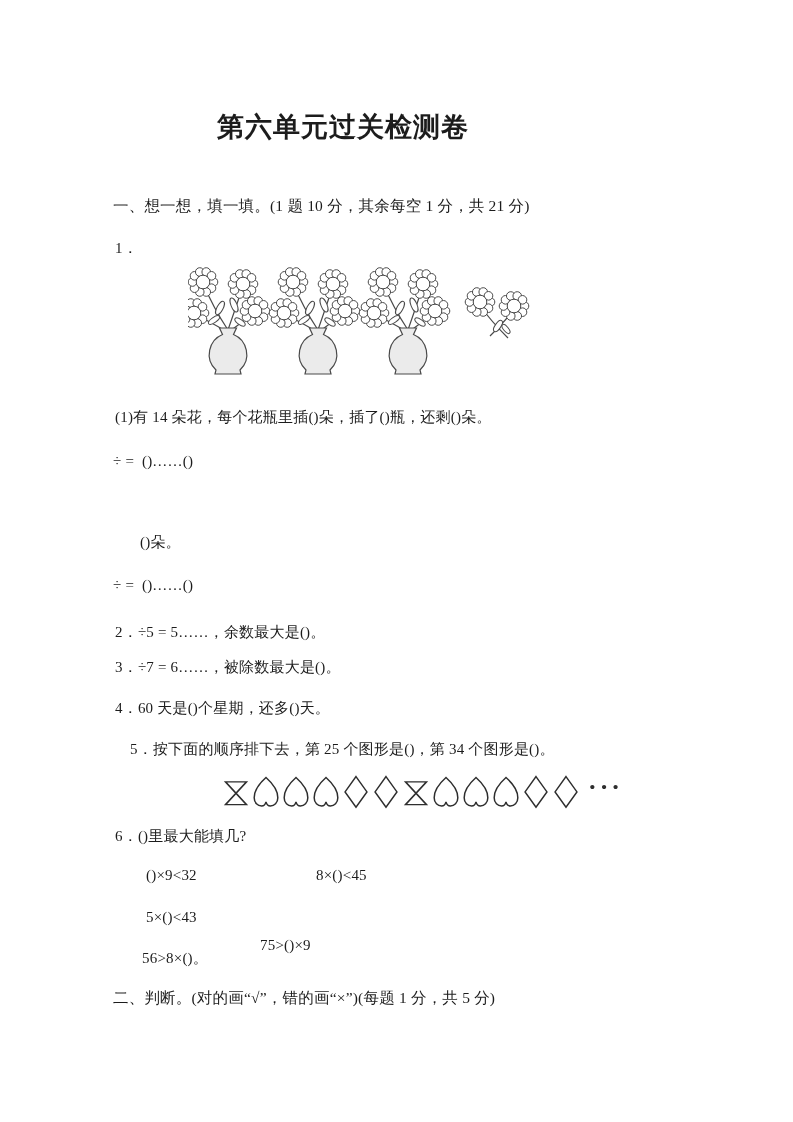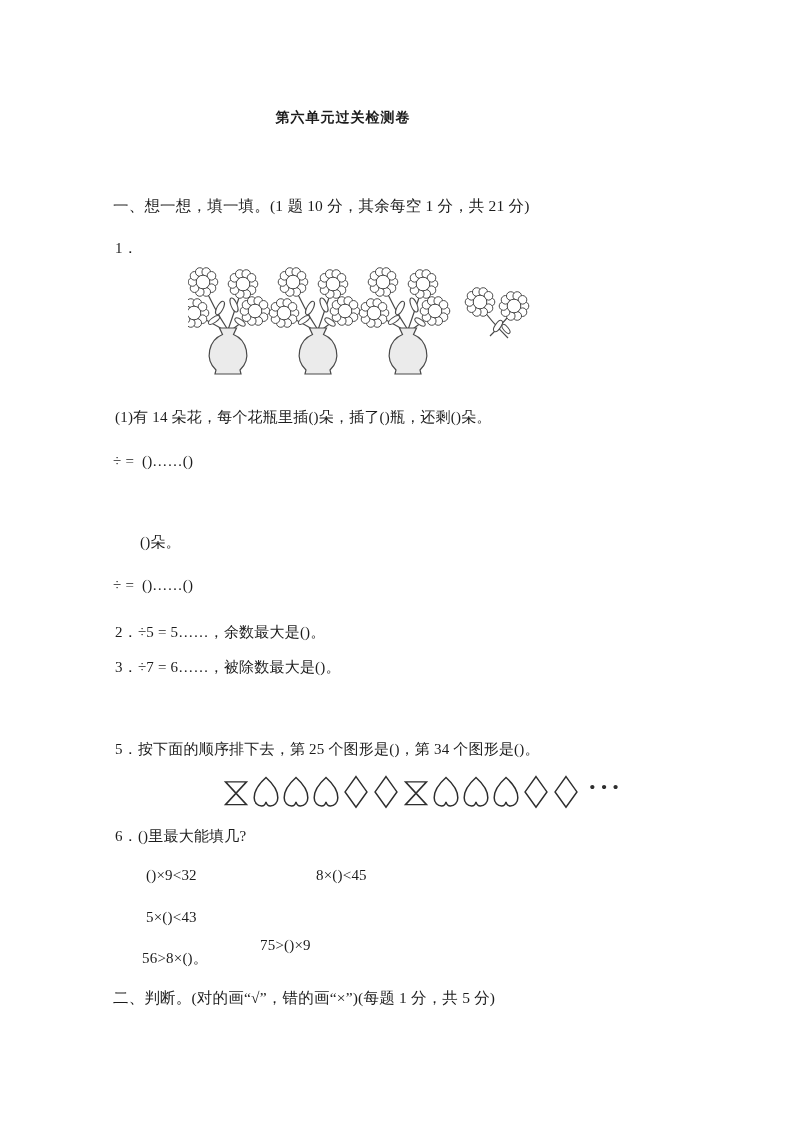--- a/index.html
+++ b/index.html
@@ -8,21 +8,21 @@
     width:793px;height:1122px;
     background:#ffffff;
     overflow:hidden;
     font-family:"Liberation Serif","DejaVu Serif",serif;
     color:#1c1c1c;
   }
   .title{
     position:absolute;left:0;top:109px;width:686px;
     text-align:center;
     font-family:"Liberation Sans","DejaVu Sans",sans-serif;
-    font-weight:bold;font-size:14px;letter-spacing:1px;
+    font-weight:bold;font-size:27px;letter-spacing:1px;
   }
   .line{
     position:absolute;
     font-size:15px;line-height:20px;
     white-space:pre;
     letter-spacing:0.2px;
   }
   .heading{font-size:15.5px;}
   .illustration{position:absolute;left:188px;top:262px;}
   .flower-stroke{stroke:#4a4a4a;stroke-width:1;fill:#ffffff;}
@@ -96,21 +96,22 @@
       <use href="#loose-group" xlink:href="#loose-group" x="312" y="62"></use>
     </svg>
 
   <div class="line" style="left:115px;top:407px;">(1)有 14 朵花，每个花瓶里插()朵，插了()瓶，还剩()朵。</div>
   <div class="line" style="left:113px;top:451px;">÷ =  ()……()</div>
   <div class="line" style="left:140px;top:532px;">()朵。</div>
   <div class="line" style="left:113px;top:575px;">÷ =  ()……()</div>
 
   <div class="line" style="left:115px;top:622px;">2．÷5 = 5……，余数最大是()。</div>
   <div class="line" style="left:115px;top:657px;">3．÷7 = 6……，被除数最大是()。</div>
-  <div class="line" style="left:115px;top:739px;">5．按下面的顺序排下去，第 25 个图形是()，第 34 个图形是()。</div>
+  <div class="line" style="left:115px;top:698px;">4．60 天是()个星期，还多()天。</div>
+  <div class="line" style="left:130px;top:739px;">5．按下面的顺序排下去，第 25 个图形是()，第 34 个图形是()。</div>
 
   <div class="shape-row" id="shape-row">
     <span id="shapes-host" style="display:flex;align-items:center;">
         <svg viewBox="0 0 32 40" width="28" height="35">
           <path d="M4,9 L28,9 L4,35 L28,35 Z" class="shape-path"></path>
         </svg>
         <svg viewBox="0 0 32 40" width="28" height="35">
           <path d="M16,37 C7,29 2.5,22 2.5,14 C2.5,8 6.5,4.5 11,4.5 C13.8,4.5 15.4,6.8 16,9.2 C16.6,6.8 18.2,4.5 21,4.5 C25.5,4.5 29.5,8 29.5,14 C29.5,22 25,29 16,37 Z" class="shape-path" transform="rotate(180 16 20.5)"></path>
         </svg>
         <svg viewBox="0 0 32 40" width="28" height="35">

